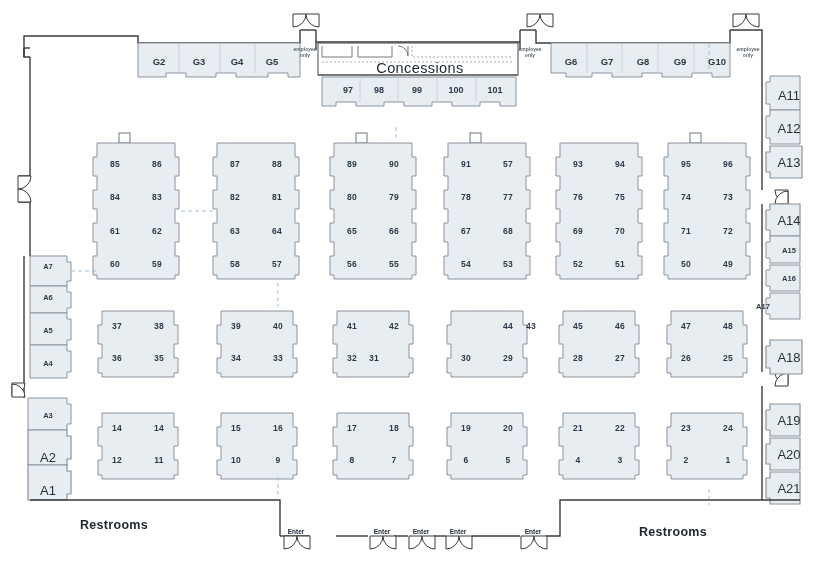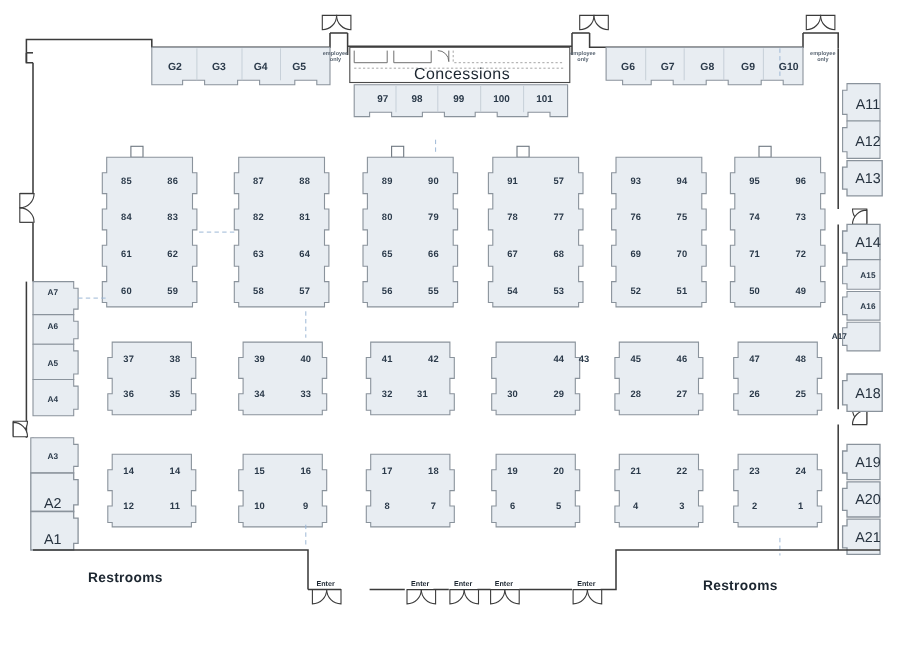--- a/index.html
+++ b/index.html
@@ -375,21 +375,21 @@
       <div class="lbl booth-num" style="left: 159px; top: 326px;">38</div>
       <div class="lbl booth-num" style="left: 117px; top: 358px;">36</div>
       <div class="lbl booth-num" style="left: 159px; top: 358px;">35</div>
       <div class="lbl booth-num" style="left: 236px; top: 326px;">39</div>
       <div class="lbl booth-num" style="left: 278px; top: 326px;">40</div>
       <div class="lbl booth-num" style="left: 236px; top: 358px;">34</div>
       <div class="lbl booth-num" style="left: 278px; top: 358px; text-align: right;">33</div>
       <div class="lbl booth-num" style="left: 352px; top: 326px;">41</div>
       <div class="lbl booth-num" style="left: 394px; top: 326px;">42</div>
       <div class="lbl booth-num" style="left: 352px; top: 358px;">32</div>
-      <div class="lbl booth-num" style="left: 384px; top: 358px; text-align: center;">31</div>
+      <div class="lbl booth-num" style="left: 374px; top: 358px; text-align: center;">31</div>
       <div class="lbl booth-num" style="left: 490px; top: 326px; margin-left: 41px;">43</div>
       <div class="lbl booth-num" style="left: 508px; top: 326px;">44</div>
       <div class="lbl booth-num" style="left: 466px; top: 358px;">30</div>
       <div class="lbl booth-num" style="left: 508px; top: 358px;">29</div>
       <div class="lbl booth-num" style="left: 578px; top: 326px;">45</div>
       <div class="lbl booth-num" style="left: 620px; top: 326px;">46</div>
       <div class="lbl booth-num" style="left: 578px; top: 358px;">28</div>
       <div class="lbl booth-num" style="left: 620px; top: 358px;">27</div>
       <div class="lbl booth-num" style="left: 686px; top: 326px;">47</div>
       <div class="lbl booth-num" style="left: 728px; top: 326px;">48</div>

